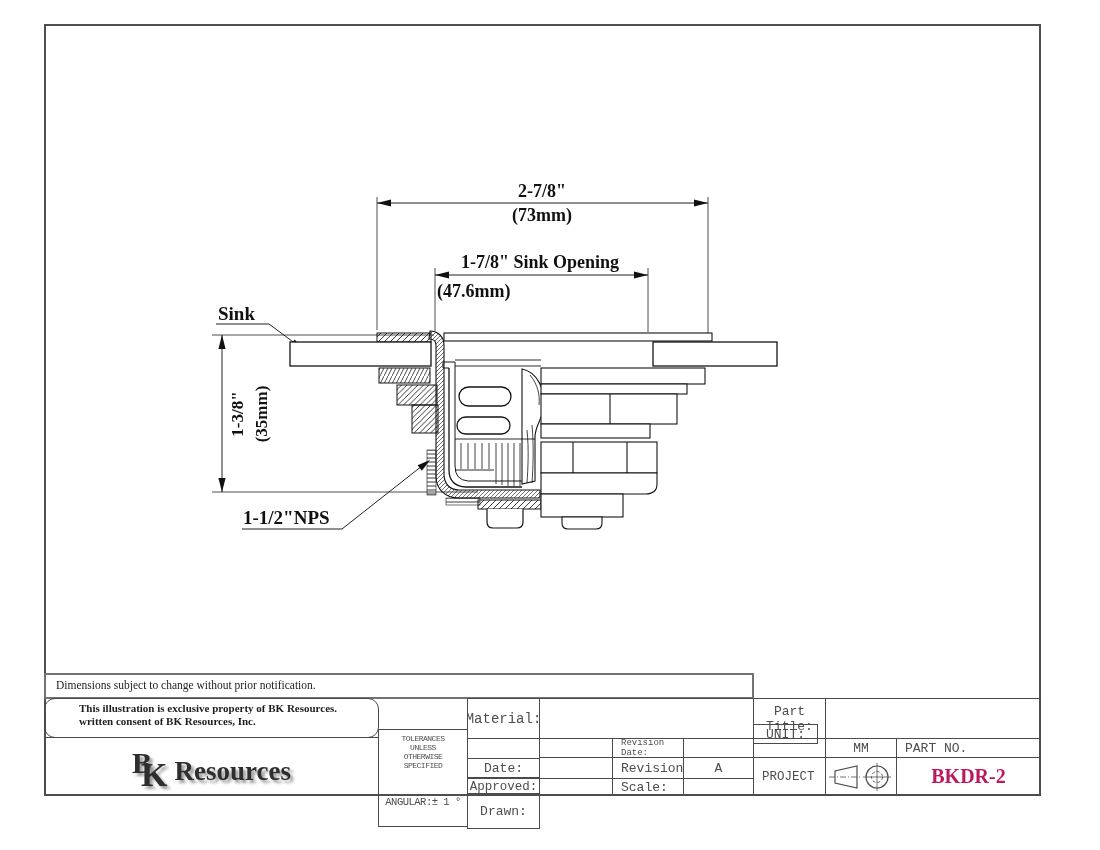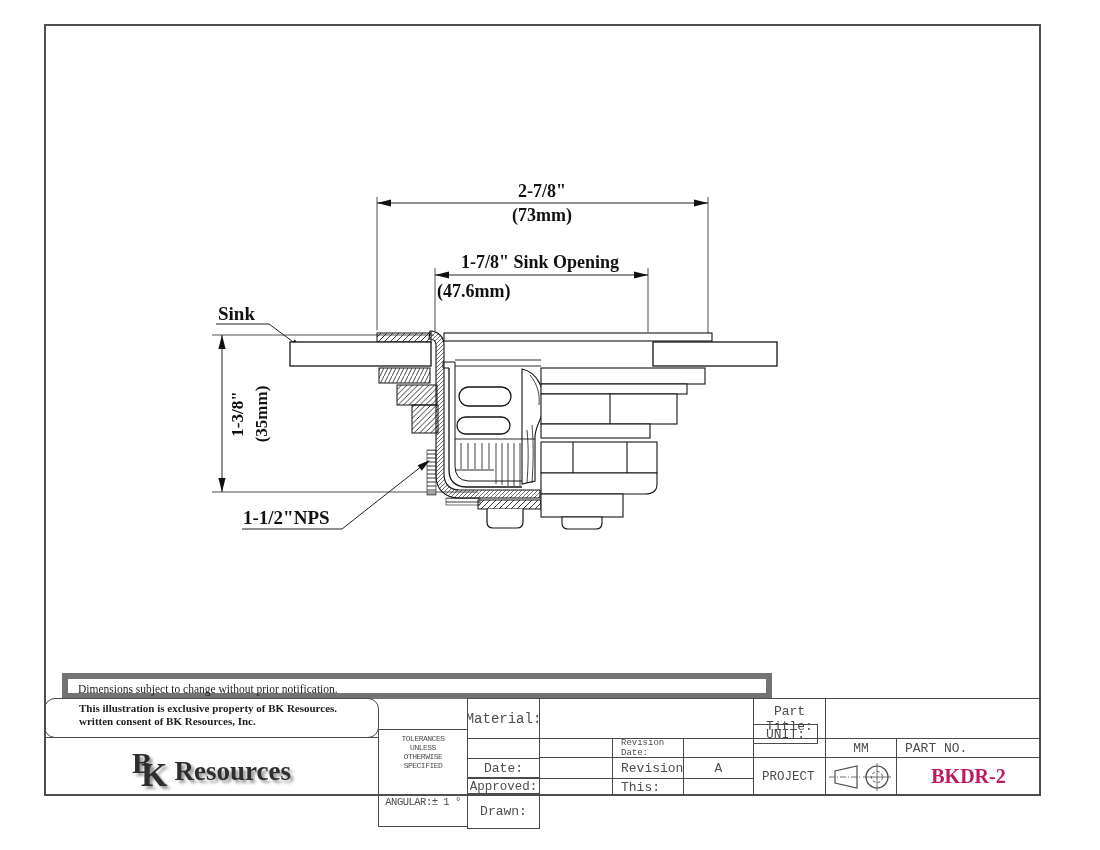--- a/index.html
+++ b/index.html
@@ -4,23 +4,23 @@
 <style>
   html,body{margin:0;padding:0;background:#fff;}
   #sheet{position:relative;width:1100px;height:850px;background:#ffffff;overflow:hidden;
          font-family:"Liberation Serif",serif;}
   #border-frame{position:absolute;left:44px;top:24px;width:997px;height:772px;
                 border:2px solid #4f4f4f;box-sizing:border-box;}
   #drawing-svg{position:absolute;left:0;top:0;}
   .cell{position:absolute;box-sizing:border-box;border:1px solid #4a4a4a;
         font-family:"Liberation Mono",monospace;color:#4d4d4d;overflow:hidden;}
   .cadtxt{font-family:"Liberation Mono",monospace;color:#4d4d4d;letter-spacing:-0.5px;}
-  .notice-strip{position:absolute;box-sizing:border-box;border:6px solid #737373;
+  .notice-strip{position:absolute;box-sizing:border-box;border:2px solid #737373;
                 font-family:"Liberation Serif",serif;font-size:11.5px;color:#1d1d1d;
-                padding:4px 0 0 10px;margin-left:18px;}
+                padding:4px 0 0 10px;}
   .prop-text{font-family:"Liberation Serif",serif;font-weight:bold;font-size:11px;
              line-height:13px;color:#1d1d1d;padding:3px 4px 0 34px;}
   .tol{ text-align:center;font-size:8px;line-height:9px;padding-top:4px;}
   .angular{position:absolute;left:0;right:0;top:66px;text-align:center;font-size:10.5px;}
   .lbl-center{display:flex;align-items:center;justify-content:center;text-align:center;}
   .lbl-left{display:flex;align-items:center;padding-left:8px;}
   .logo-wrap{display:flex;align-items:center;justify-content:center;padding-top:8px;
              font-family:"Liberation Serif",serif;font-weight:bold;color:#2e2e2e;
              text-shadow:3px 3px 3px #9b9b9b;}
   .logo-b{font-size:30px;position:relative;top:-8px;}
@@ -213,21 +213,21 @@
   </div>
   <div class="cell lbl-center" style="left:683px;top:757px;width:71px;height:22px;font-size:13px;">
     <span>A</span>
   </div>
 
   <div class="cell lbl-center" style="left:467px;top:778px;width:73px;height:18px;font-size:12.5px;">
     <span>Approved:</span>
   </div>
   <div class="cell" style="left:539px;top:778px;width:74px;height:18px;"></div>
   <div class="cell lbl-left" style="left:612px;top:778px;width:72px;height:18px;font-size:13px;">
-    <span>This:</span>
+    <span>Scale:</span>
   </div>
   <div class="cell" style="left:683px;top:778px;width:71px;height:18px;"></div>
 
   <div class="cell lbl-center" style="left:753px;top:698px;width:73px;height:41px;font-size:13px;">
     <div>
       <div>Part</div>
       <div>Title:</div>
     </div>
   </div>
   <div class="cell" style="left:825px;top:698px;width:216px;height:41px;"></div>

